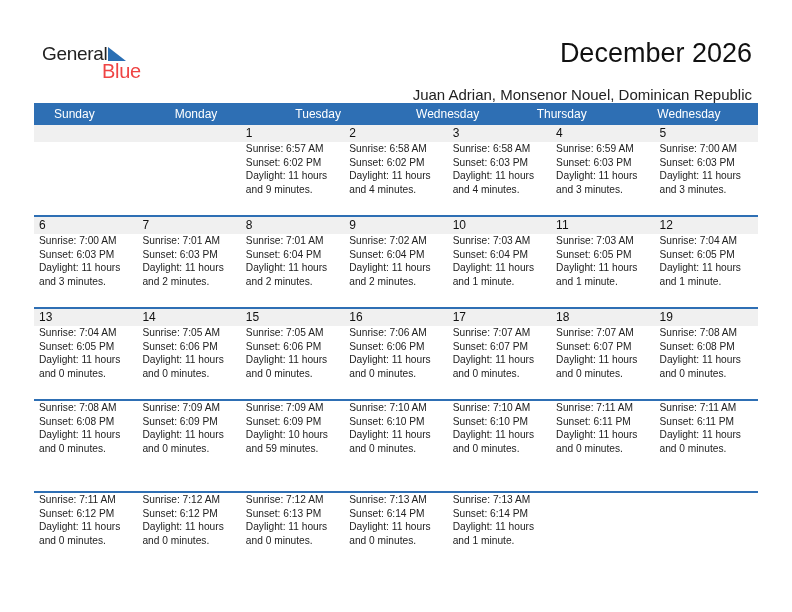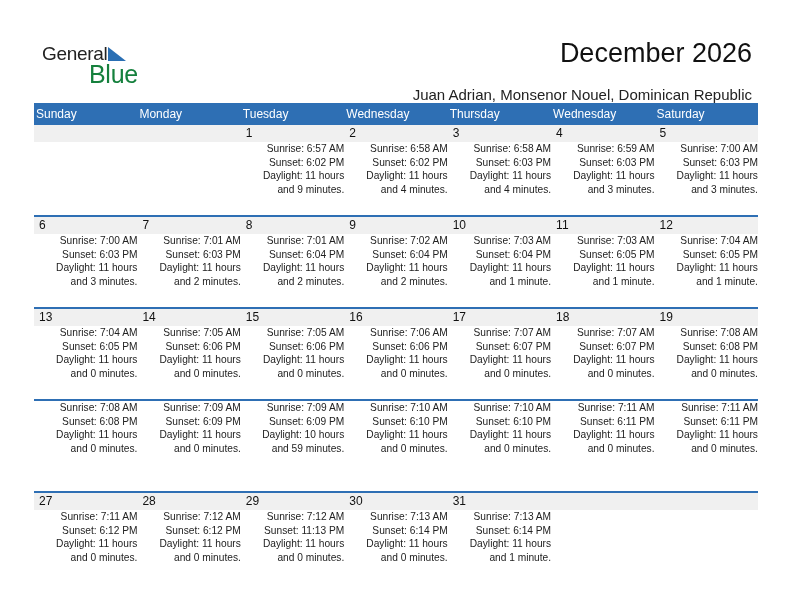--- a/index.html
+++ b/index.html
@@ -1,30 +1,30 @@
 <!DOCTYPE html>
 <html><head>
   <meta charset="utf-8">
   <style>
     html, body { margin: 0; padding: 0; background: #ffffff; }
     body { width: 792px; height: 612px; position: relative; font-family: "Liberation Sans", sans-serif; color: #111; overflow: hidden; }
     .logo { position: absolute; left: 37px; top: 43px; width: 100px; height: 40px; }
     .logo .general { position: absolute; left: 5px; top: 0; font-size: 19px; color: #222; letter-spacing: -0.3px; }
-    .logo .blue { position: absolute; left: 52px; top: 17px; font-size: 25px; color: #15803d; letter-spacing: -0.3px; }
+    .logo .blue { position: absolute; left: 65px; top: 17px; font-size: 20px; color: #ef4444; letter-spacing: -0.3px; }
     .logo .tri { position: absolute; left: 71px; top: 4px; width: 0; height: 0; border-left: 18px solid transparent; border-bottom: 14px solid #2a6fb4; transform: scaleX(-1); }
     .title { position: absolute; right: 40px; top: 38px; font-size: 27px; color: #111; }
     .subtitle { position: absolute; right: 40px; top: 86px; font-size: 15px; color: #222; margin-left: 8px; }
     .cal { position: absolute; left: 34px; top: 103px; width: 724px; }
     .hdr { display: flex; background: #2e6fb4; height: 22px; }
-    .hdr div { flex: 1; color: #fff; font-size: 12px; line-height: 22px; padding-left: 2px; }
+    .hdr div { flex: 1; color: #fff; font-size: 12px; line-height: 22px; padding-left: 20px; }
     .week { height: 90px; border-top: 2px solid #2e6fb4; }
     .week:first-of-type { border-top: none; }
     .week .days { display: flex; background: #f0f0f0; height: 17px; }
     .week .days div { flex: 1; font-size: 12px; line-height: 17px; padding-left: 5px; color: #111; }
-    .week .info { display: flex; text-align: right; }
+    .week .info { display: flex; }
     .week .info .cell { flex: 1; padding-left: 5px; font-size: 10.2px; line-height: 13.5px; color: #222; }
   </style>
 </head>
 <body>
 
 <div class="logo">
   <span class="general">General</span>
   <span class="tri"></span>
   <span class="blue">Blue</span>
 </div>
@@ -33,21 +33,20 @@
 <div class="subtitle">Juan Adrian, Monsenor Nouel, Dominican Republic</div>
 
 <div class="cal">
   <div class="hdr">
     <div>Sunday</div>
     <div>Monday</div>
     <div>Tuesday</div>
     <div>Wednesday</div>
     <div>Thursday</div>
     <div>Wednesday</div>
-    <div>Saturday</div>
   </div>
   <div id="weeks">
       <div class="week">
         <div class="days">
           <div></div>
           <div></div>
           <div>1</div>
           <div>2</div>
           <div>3</div>
           <div>4</div>
@@ -248,45 +247,36 @@
           </div>
           <div class="cell">
             <div>Sunrise: 7:11 AM</div>
             <div>Sunset: 6:11 PM</div>
             <div>Daylight: 11 hours</div>
             <div>and 0 minutes.</div>
           </div>
         </div>
       </div>
       <div class="week">
-        <div class="days">
-          <div>27</div>
-          <div>28</div>
-          <div>29</div>
-          <div>30</div>
-          <div>31</div>
-          <div></div>
-          <div></div>
-        </div>
         <div class="info">
           <div class="cell">
             <div>Sunrise: 7:11 AM</div>
             <div>Sunset: 6:12 PM</div>
             <div>Daylight: 11 hours</div>
             <div>and 0 minutes.</div>
           </div>
           <div class="cell">
             <div>Sunrise: 7:12 AM</div>
             <div>Sunset: 6:12 PM</div>
             <div>Daylight: 11 hours</div>
             <div>and 0 minutes.</div>
           </div>
           <div class="cell">
             <div>Sunrise: 7:12 AM</div>
-            <div>Sunset: 11:13 PM</div>
+            <div>Sunset: 6:13 PM</div>
             <div>Daylight: 11 hours</div>
             <div>and 0 minutes.</div>
           </div>
           <div class="cell">
             <div>Sunrise: 7:13 AM</div>
             <div>Sunset: 6:14 PM</div>
             <div>Daylight: 11 hours</div>
             <div>and 0 minutes.</div>
           </div>
           <div class="cell">

